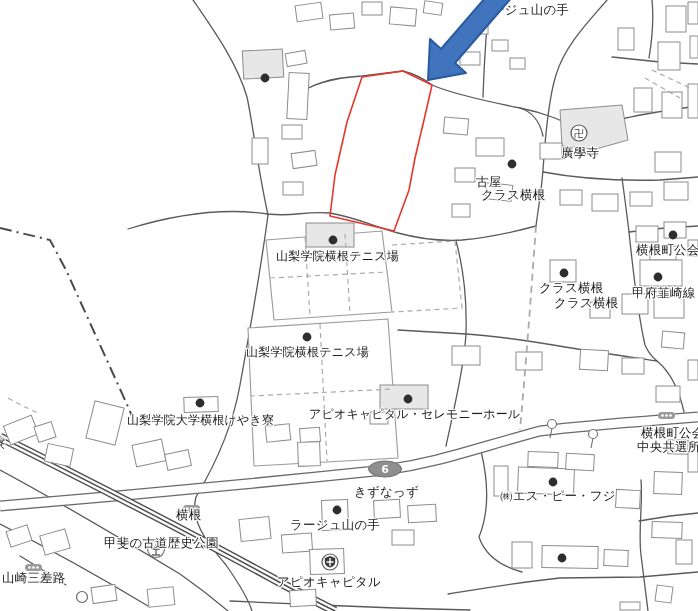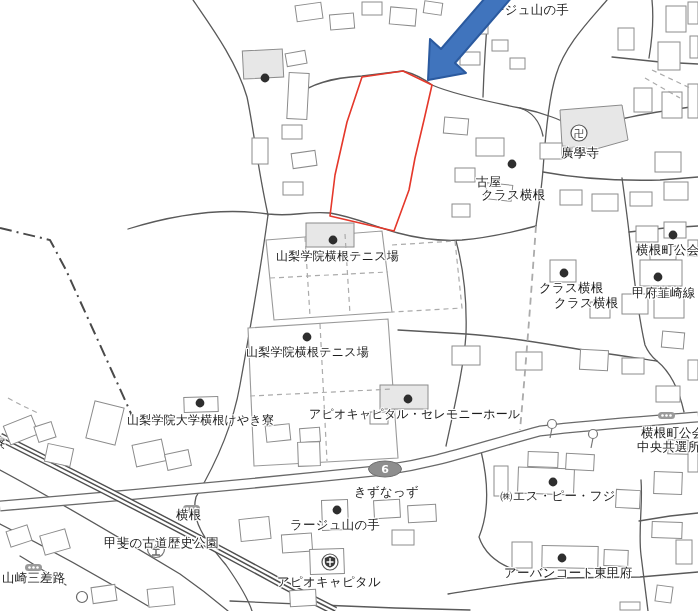--- a/index.html
+++ b/index.html
@@ -261,21 +261,20 @@
 <div class="lbl" style="left:632px;top:286px">甲府韮崎線</div>
 <div class="lbl small" style="left:276px;top:249px">山梨学院横根テニス場</div>
 <div class="lbl small" style="left:246px;top:345px">山梨学院横根テニス場</div>
 <div class="lbl small" style="left:127px;top:413px">山梨学院大学横根けやき寮</div>
 <div class="lbl small" style="left:309px;top:407px">アピオキャピタル・セレモニーホール</div>
 <div class="lbl" style="left:354px;top:485px">きずなっず</div>
 <div class="lbl" style="left:176px;top:508px">横根</div>
 <div class="lbl" style="left:290px;top:518px">ラージュ山の手</div>
 <div class="lbl" style="left:277px;top:575px">アピオキャピタル</div>
 <div class="lbl" style="left:500px;top:489px">㈱エス・ピー・フジ</div>
-<div class="lbl" style="left:504px;top:566px">アーバンコート東甲府</div>
 <div class="lbl" style="left:641px;top:426px">横根町公会</div>
 <div class="lbl" style="left:637px;top:440px">中央共選所</div>
 <div class="lbl" style="left:104px;top:536px">甲斐の古道歴史公園</div>
 <div class="lbl" style="left:2px;top:571px">山崎三差路</div>
 <div class="lbl" style="left:-7px;top:437px">寮</div>
 
 <svg id="arrow-layer" width="698" height="611" viewBox="0 0 698 611" style="pointer-events:none">
   <polygon points="498,-17 441,49 430,39 428,80 466,73 455,63 513,-4" fill="#4074bd" stroke="#2b5a9f" stroke-width="2" stroke-linejoin="round"></polygon>
 </svg>
 

